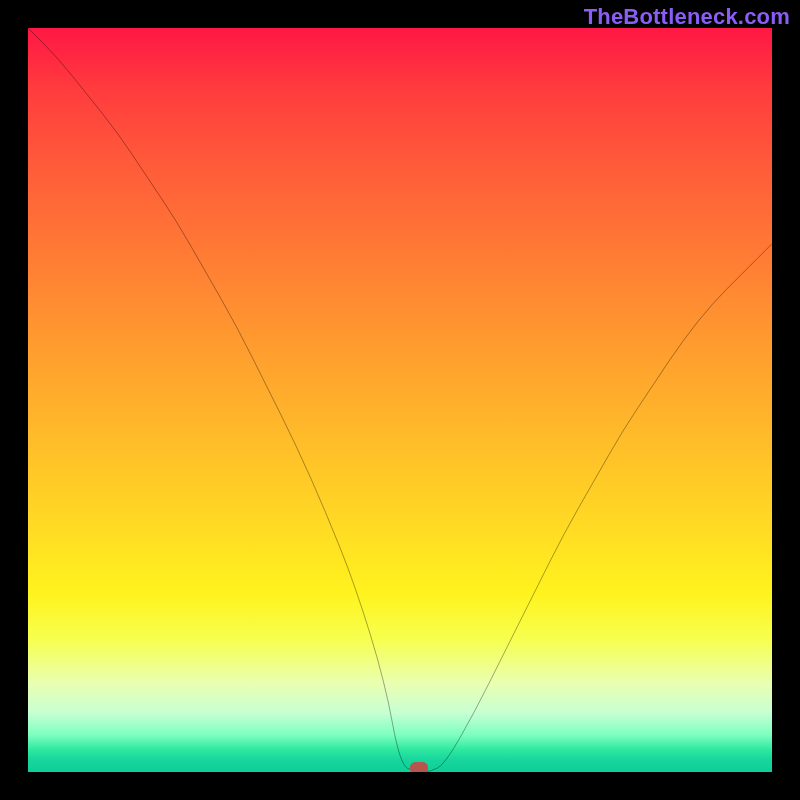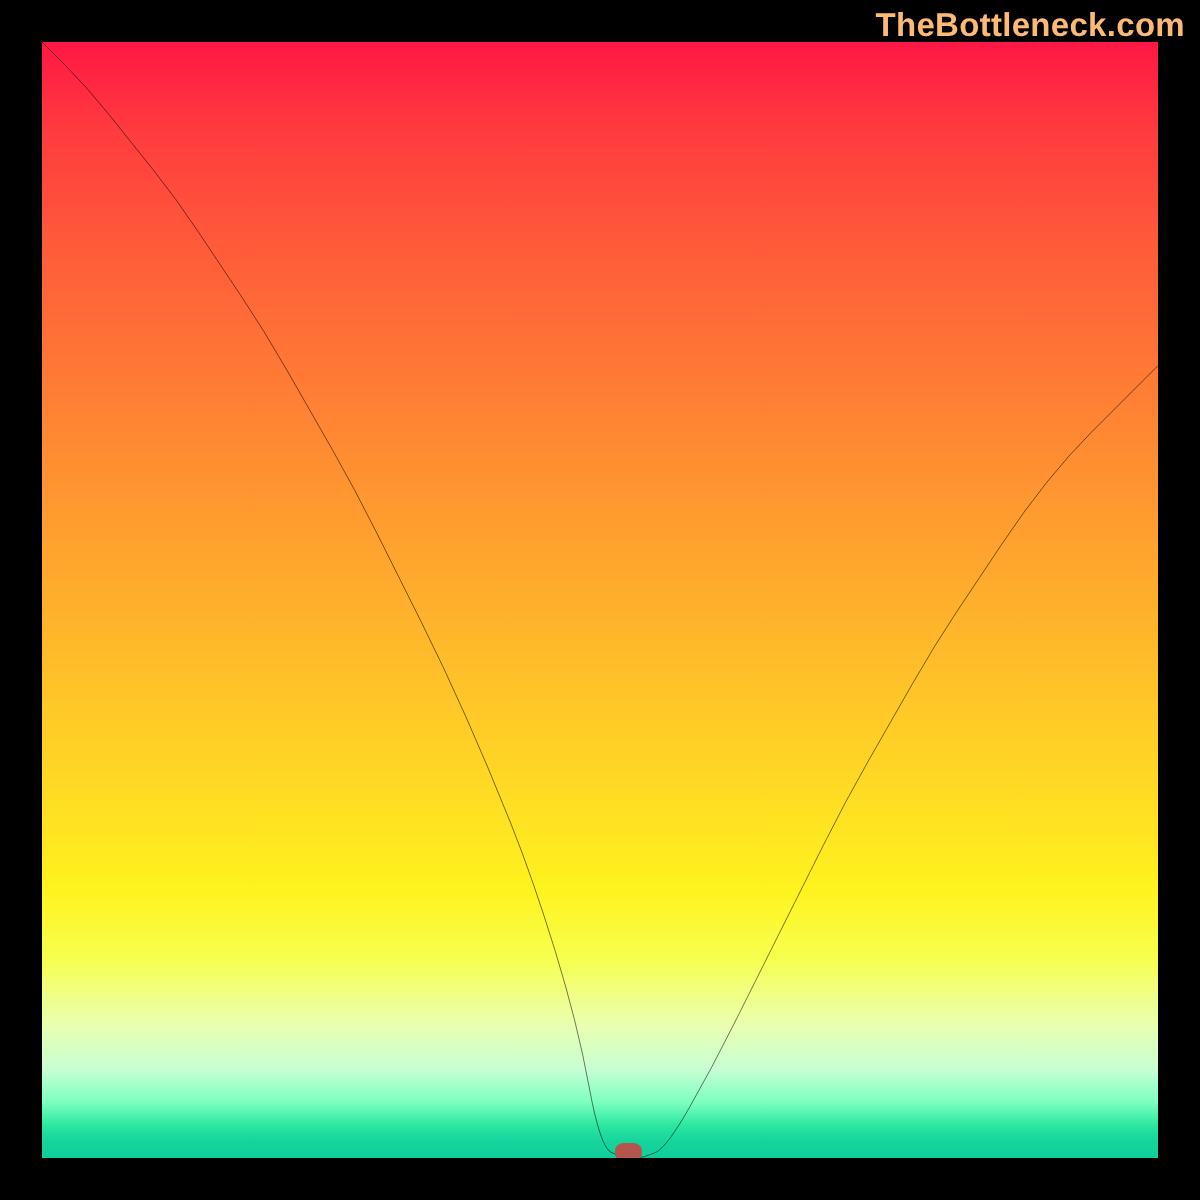--- a/index.html
+++ b/index.html
@@ -14,21 +14,21 @@
   .frame {
     position: relative;
     width: 800px;
     height: 800px;
     background: #000;
   }
   .watermark {
     position: absolute;
     top: 4px;
     right: 10px;
-    color: #fdba74;
+    color: #8b5cf6;
     font-size: 22px;
     font-weight: 600;
     letter-spacing: 0.2px;
     z-index: 10;
   }
   .plot-area {
     position: absolute;
     left: 28px;
     top: 28px;
     width: 744px;

